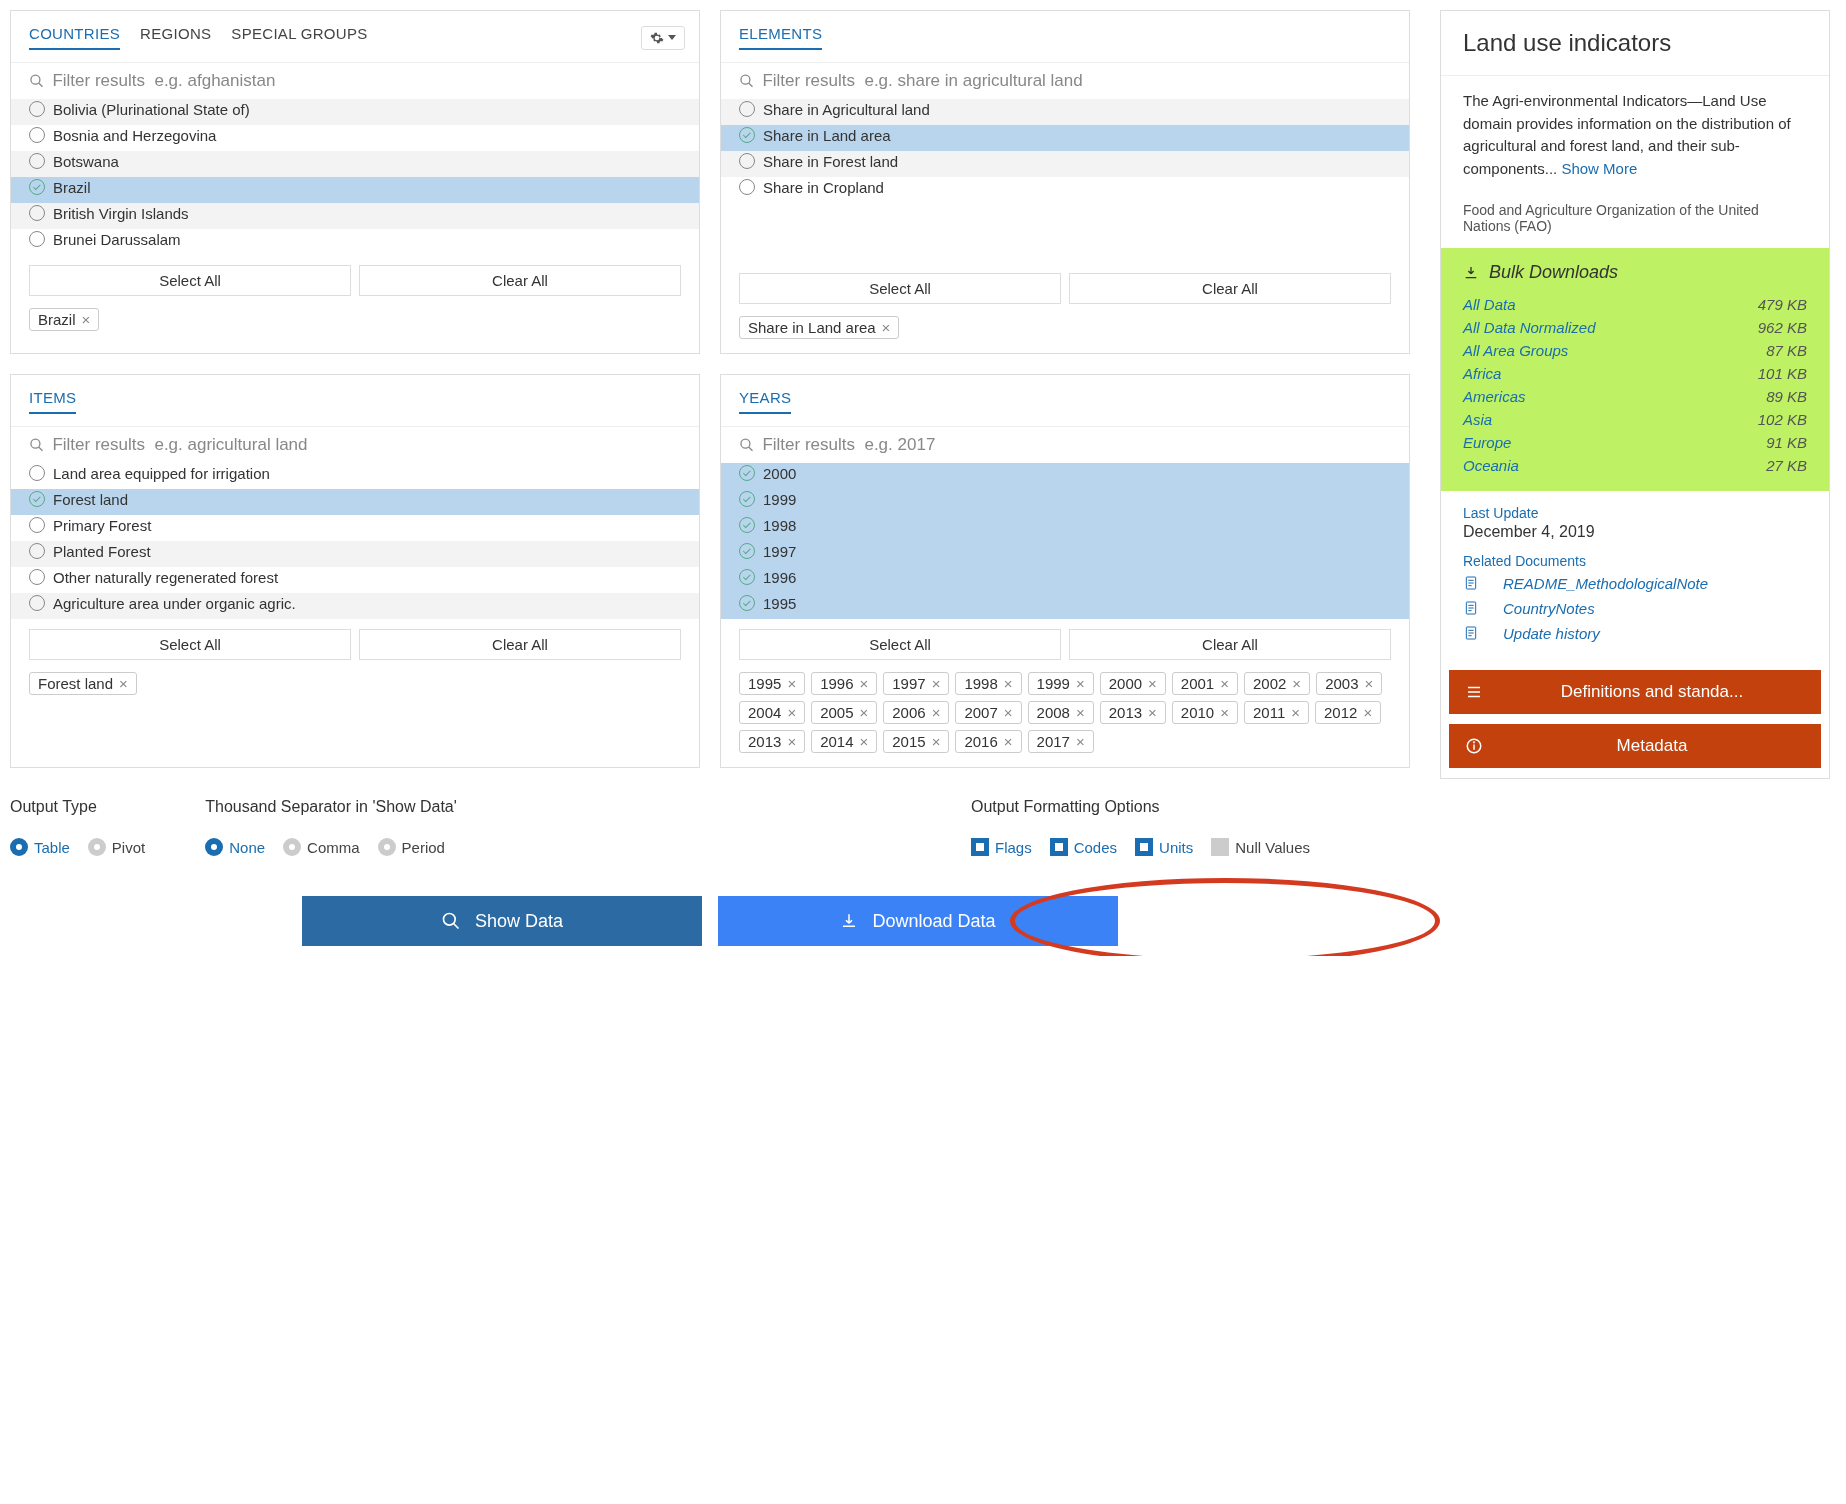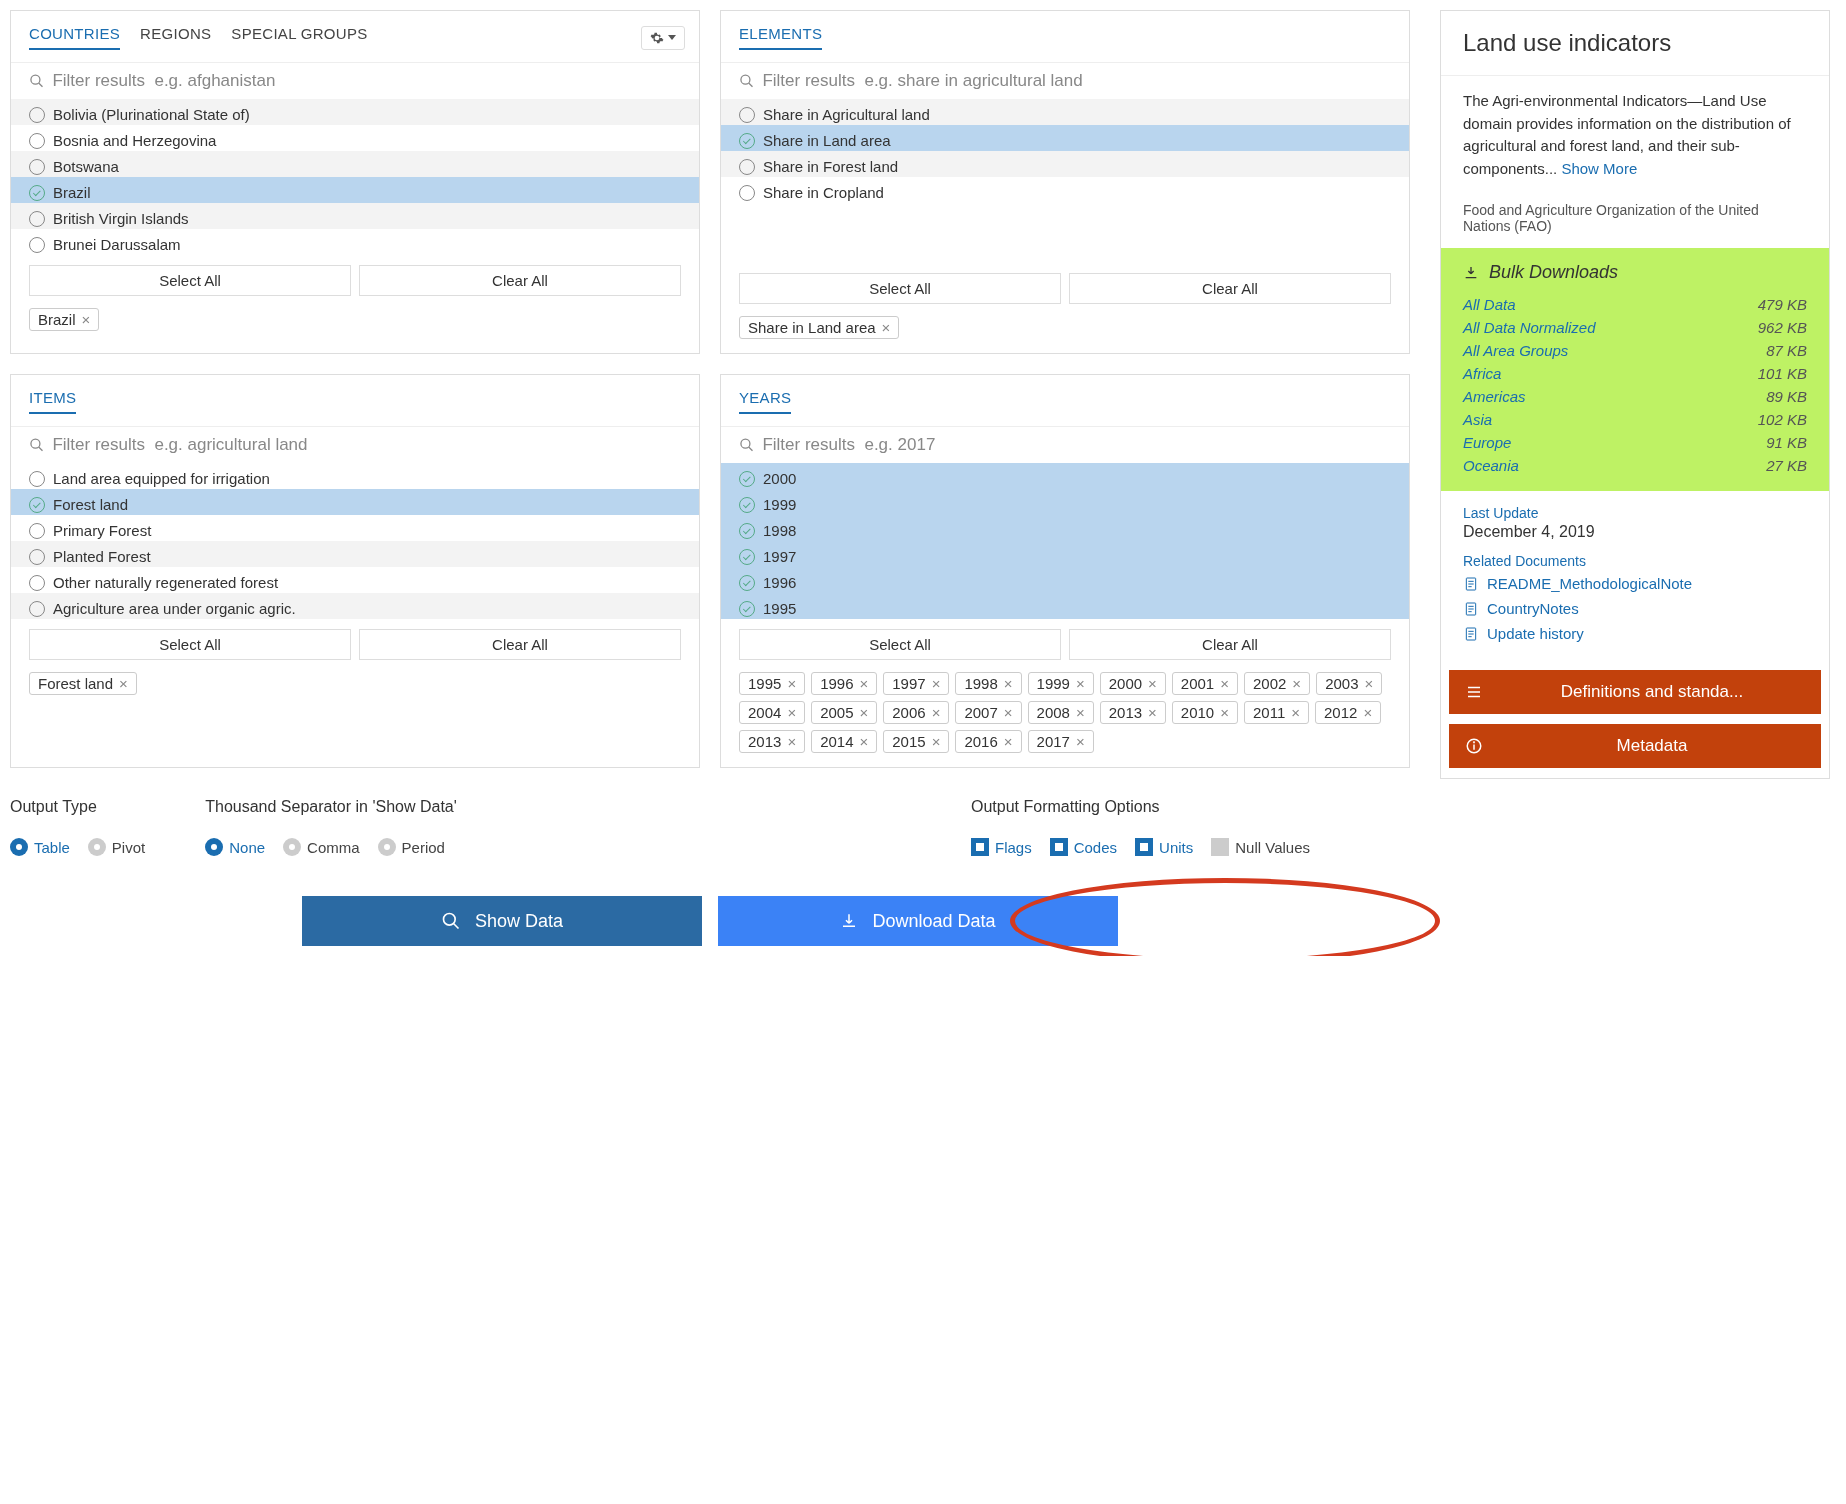--- a/index.html
+++ b/index.html
@@ -11,21 +11,21 @@
 .panel { border: 1px solid #ddd; background: #fff; padding: 14px 0 14px 0; }
 .tabs { display: flex; align-items: center; padding: 0 18px 8px 18px; gap: 20px; }
 .tab { font-size: 15px; color: #444; cursor: pointer; padding-bottom: 6px; border-bottom: 2px solid transparent; text-transform: uppercase; letter-spacing: .3px; }
 .tab.active { color: #1a6db0; border-bottom-color: #1a6db0; }
 .gear { margin-left: auto; margin-right: -4px; padding: 4px 8px; border: 1px solid #ddd; border-radius: 3px; color: #555; display: flex; align-items: center; gap: 4px; cursor: pointer; }
 .filter-row { display: flex; align-items: center; border-top: 1px solid #eee; padding: 8px 18px; margin-top: 4px; }
 .filter-row svg { margin-right: 8px; }
 .filter-input { border: none; outline: none; font-size: 17px; width: 100%; color: #333; }
 .filter-input::placeholder { color: #888; }
 .list { max-height: 170px; overflow: hidden; }
-.item { display: flex; align-items: flex-end; padding: 2px 18px; height: 26px; }
+.item { display: flex; align-items: flex-start; padding: 2px 18px; height: 26px; }
 .item.odd { background: #f3f3f3; }
 .item.selected { background: #b9d5ee; }
 .check { width: 16px; height: 16px; border: 1.4px solid #888; border-radius: 50%; margin-right: 8px; flex-shrink: 0; display: flex; align-items: center; justify-content: center; }
 .check.on { border-color: #5a8; }
 .check.on::after { content: ""; width: 6px; height: 3px; border-left: 1.8px solid #5a8; border-bottom: 1.8px solid #5a8; transform: rotate(-45deg) translateY(-1px); }
 .btnrow { display: flex; gap: 8px; padding: 10px 18px 6px 18px; }
 .btn { flex: 1; border: 1px solid #ddd; background: #fff; padding: 6px 0; text-align: center; font-size: 15px; cursor: pointer; }
 .chips { display: flex; flex-wrap: wrap; gap: 6px; padding: 6px 18px 0 18px; }
 .chip { border: 1px solid #ccc; border-radius: 3px; padding: 2px 8px; display: flex; align-items: center; gap: 6px; font-size: 15px; background: #fff; }
 .chip-x { color: #888; cursor: pointer; }
@@ -55,21 +55,21 @@
 .side-desc a { color: #1a6db0; text-decoration: none; cursor: pointer; }
 .side-sub { padding: 8px 22px 14px 22px; font-size: 14px; color: #555; }
 .bulk { background: #bef264; padding: 14px 22px; font-style: italic; }
 .bulk-h { display: flex; align-items: center; gap: 10px; font-size: 18px; margin-bottom: 10px; }
 .bulk-row { display: flex; justify-content: space-between; padding: 3px 0; font-size: 15px; }
 .bulk-row a { color: #1a6db0; text-decoration: none; cursor: pointer; }
 .bulk-row span:last-child { color: #555; }
 .meta-block { padding: 14px 22px; }
 .mlabel { color: #1a6db0; font-size: 14px; margin-bottom: 2px; }
 .mdate { font-size: 16px; margin-bottom: 12px; }
-.docrow { display: flex; align-items: center; gap: 8px; padding: 4px 0; }
+.docrow { display: flex; align-items: flex-start; gap: 24px; padding: 4px 0; font-style: italic; }
 .docrow a { color: #1a6db0; text-decoration: none; cursor: pointer; }
 .side-btn { background: #c2410c; color: #fff; padding: 12px 16px; margin: 10px 8px; display: flex; align-items: center; gap: 16px; font-size: 17px; cursor: pointer; }
 .side-btn .lbl { flex: 1; text-align: center; }
 .caret { width: 0; height: 0; border-left: 4px solid transparent; border-right: 4px solid transparent; border-top: 5px solid #555; }
 </style>
 </head>
 <body>
 
 <div class="page">
 <div class="main">

